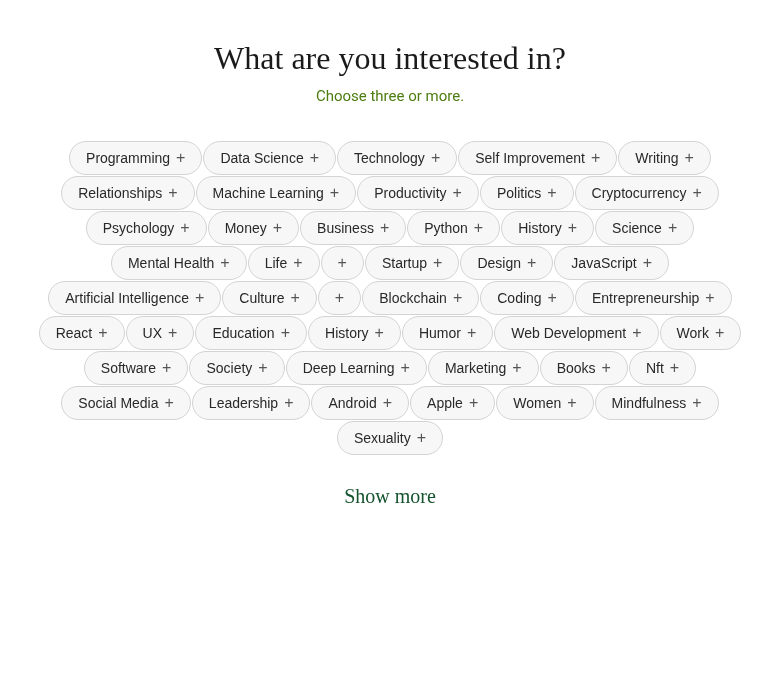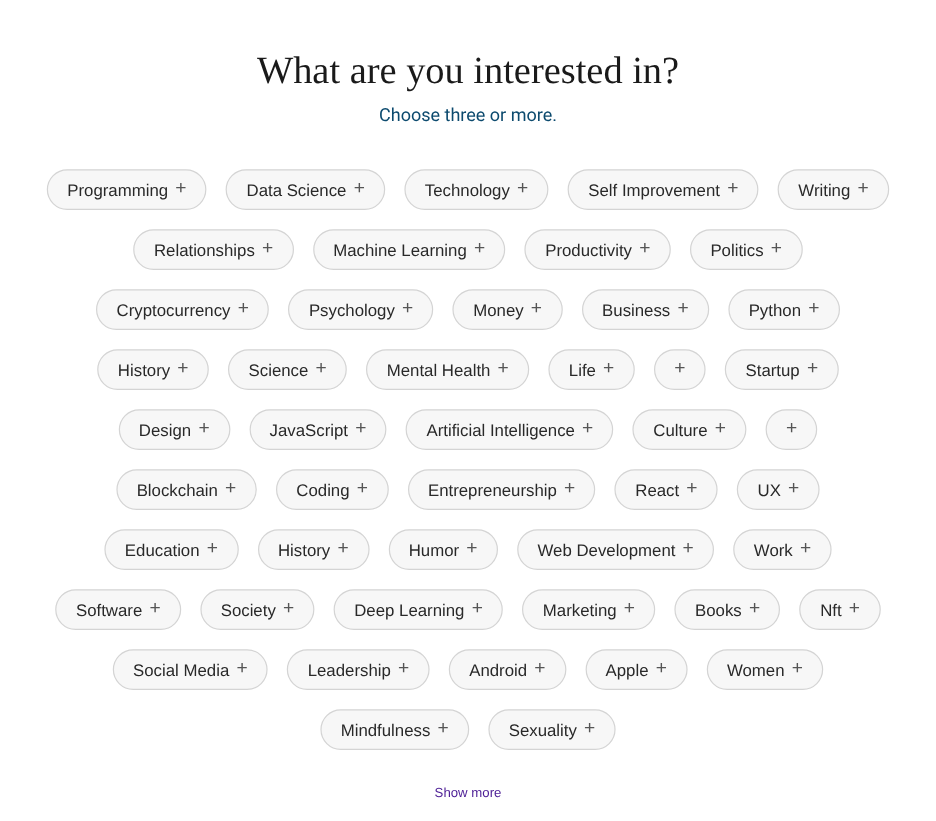--- a/index.html
+++ b/index.html
@@ -30,30 +30,30 @@
       font-family: Georgia, 'Times New Roman', serif;
       font-size: 32px;
       font-weight: normal;
       color: #1a1a1a;
       margin-bottom: 10px;
       text-align: center;
     }
 
     .page-subtitle {
       font-size: 15px;
-      color: #0c4a6e;
+      color: #4d7c0f;
       margin-bottom: 36px;
       text-align: center;
     }
 
     .tags-container {
       display: flex;
       flex-wrap: wrap;
       justify-content: center;
-      gap: 16px;
+      gap: 1px;
       width: 100%;
       margin-bottom: 24px;
     }
 
     .tag {
       display: inline-flex;
       align-items: center;
       gap: 6px;
       padding: 8px 16px;
       border: 1.5px solid #d4d4d4;
@@ -69,25 +69,26 @@
     .tag .plus-icon {
       font-size: 16px;
       color: #555;
       line-height: 1;
       font-weight: 300;
     }
 
     .show-more-btn {
       background: none;
       border: none;
-      color: #4c1d95;
-      font-size: 11px;
+      color: #14532d;
+      font-size: 20px;
       cursor: pointer;
       padding: 6px 12px;
       font-weight: 500;
+      font-family: Liberation Serif, serif;
     }
   </style>
 </head>
 <body>
 
 <div class="page-container">
   <h1 class="page-title">What are you interested in?</h1>
   <p class="page-subtitle">Choose three or more.</p>
 
   <div class="tags-container" id="tags-container">

